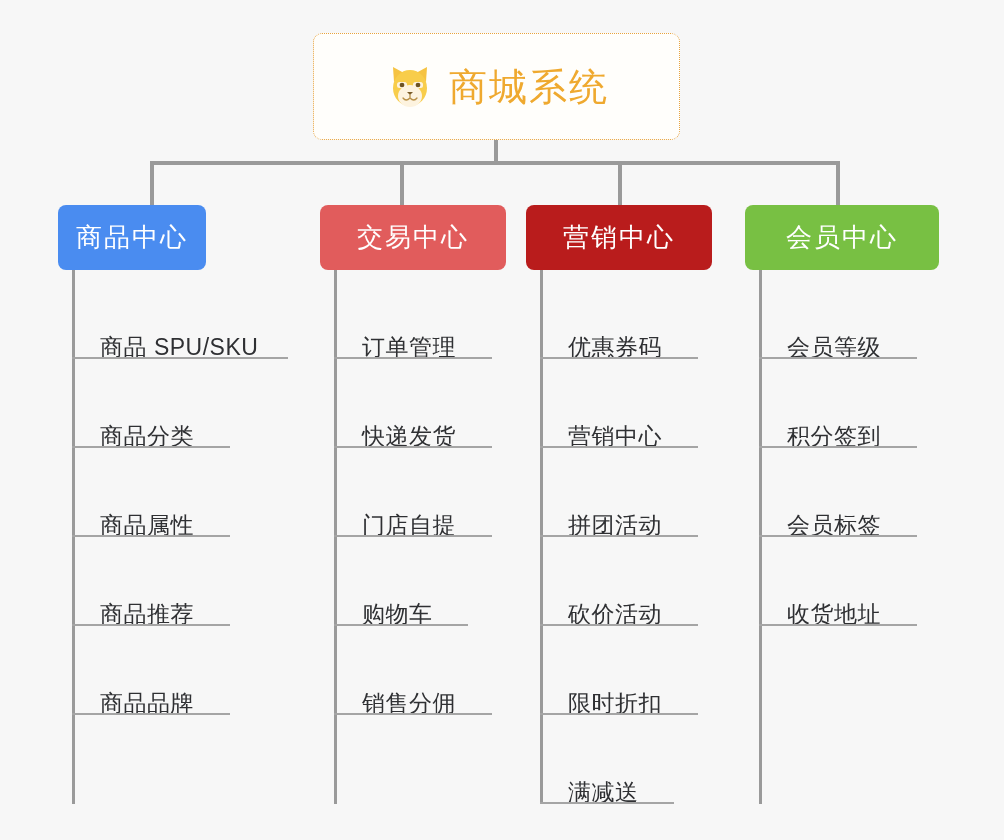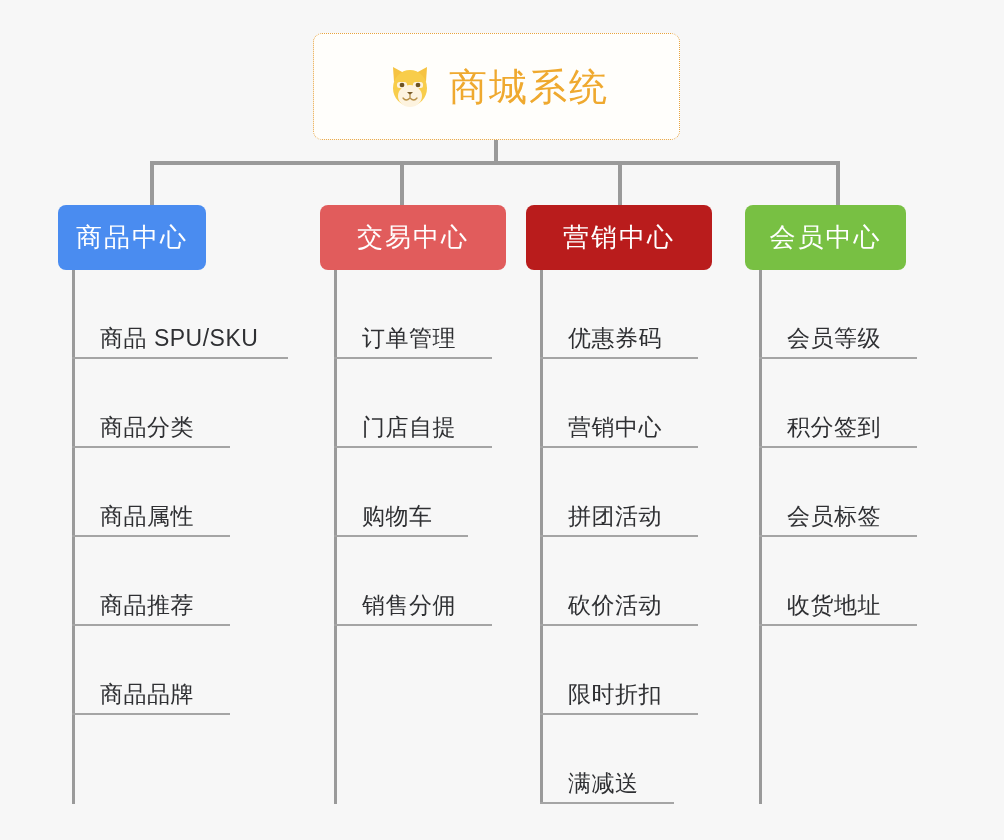--- a/index.html
+++ b/index.html
@@ -120,21 +120,21 @@
     position: absolute;
     left: 0;
     bottom: 0;
     height: 2px;
     background: #a5a5a5;
   }
   .leaf-text {
     font-size: 23px;
     color: #2f3033;
     line-height: 1;
-    padding-bottom: 9px;
+    padding-bottom: 0;
     padding-left: 10px;
     white-space: nowrap;
     letter-spacing: 0.5px;
   }
 </style>
 </head>
 <body>
 
 <div id="mindmap">
 
@@ -200,20 +200,24 @@
       <div class="column" style="left: 320px;">
         <div class="cat-box" style="background: rgb(225, 92, 92); width: 186px;">交易中心</div>
         <div class="leaf-list">
           <div class="leaf-spine" style="height: 534px;"></div>
           <div class="leaf-item">
             <div class="leaf-underline" style="width: 158px;"></div>
             <div class="leaf-text">订单管理</div>
           </div>
           <div class="leaf-item">
             <div class="leaf-underline" style="width: 158px;"></div>
+            <div class="leaf-text">快递发货</div>
+          </div>
+          <div class="leaf-item">
+            <div class="leaf-underline" style="width: 158px;"></div>
             <div class="leaf-text">门店自提</div>
           </div>
           <div class="leaf-item">
             <div class="leaf-underline" style="width: 134px;"></div>
             <div class="leaf-text">购物车</div>
           </div>
           <div class="leaf-item">
             <div class="leaf-underline" style="width: 158px;"></div>
             <div class="leaf-text">销售分佣</div>
           </div>
@@ -243,21 +247,21 @@
             <div class="leaf-underline" style="width: 158px;"></div>
             <div class="leaf-text">限时折扣</div>
           </div>
           <div class="leaf-item">
             <div class="leaf-underline" style="width: 134px;"></div>
             <div class="leaf-text">满减送</div>
           </div>
         </div>
       </div>
       <div class="column" style="left: 745px;">
-        <div class="cat-box" style="background: rgb(120, 192, 67); width: 161px;">会员中心</div>
+        <div class="cat-box" style="background: rgb(120, 192, 67); width: 194px;">会员中心</div>
         <div class="leaf-list">
           <div class="leaf-spine" style="height: 534px;"></div>
           <div class="leaf-item">
             <div class="leaf-underline" style="width: 158px;"></div>
             <div class="leaf-text">会员等级</div>
           </div>
           <div class="leaf-item">
             <div class="leaf-underline" style="width: 158px;"></div>
             <div class="leaf-text">积分签到</div>
           </div>

